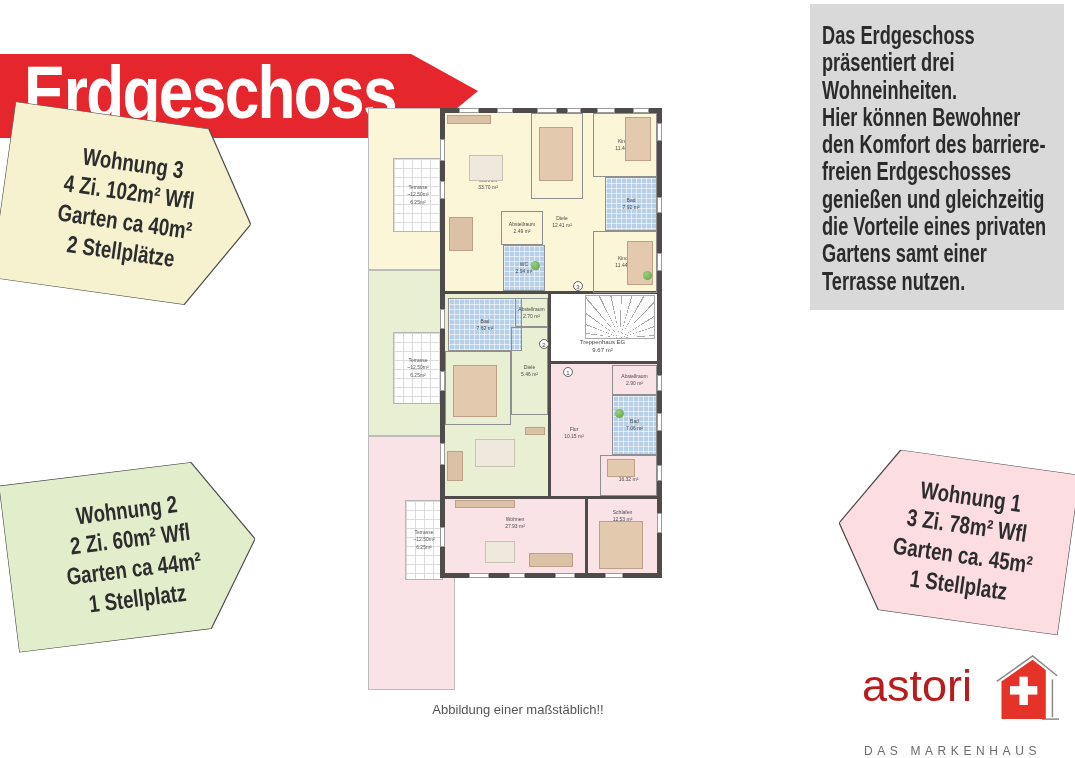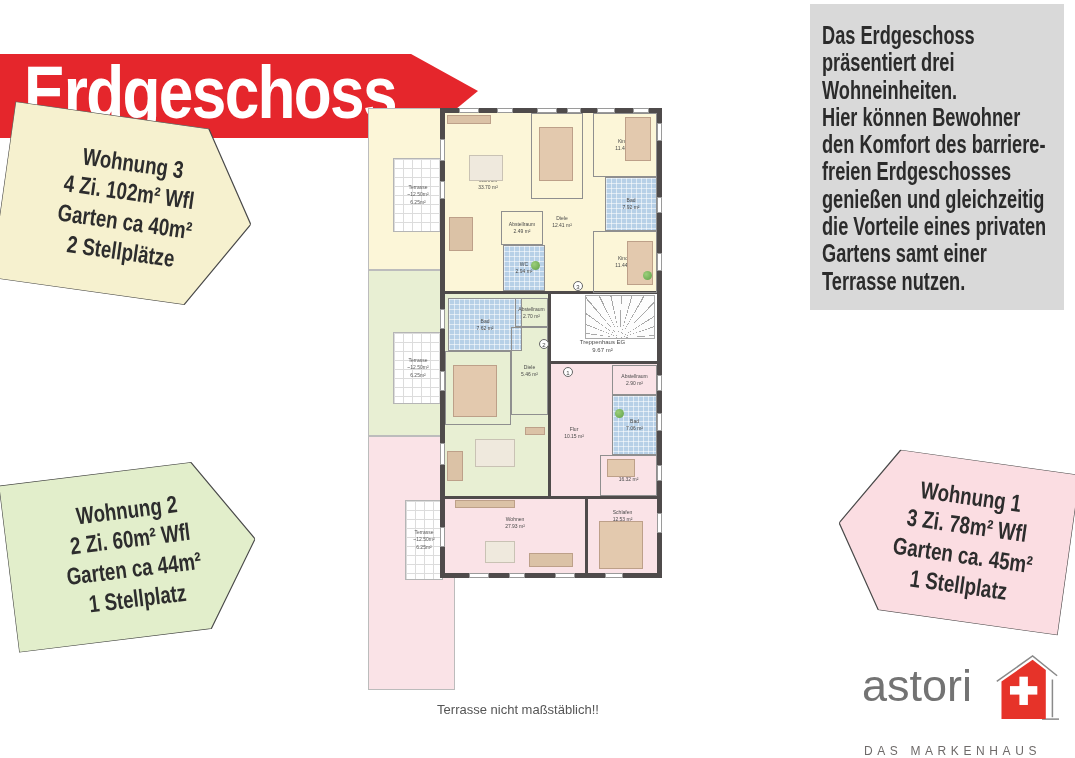--- a/index.html
+++ b/index.html
@@ -60,21 +60,21 @@
   .win{position:absolute;background:#fff;border:1px solid #9a9a9a;box-sizing:border-box;}
   .marker{position:absolute;width:10px;height:10px;border:1px solid #666;border-radius:50%;
           background:#fff;font-size:6px;line-height:10px;text-align:center;color:#444;box-sizing:border-box;}
   .stairfan{position:absolute;border:1px solid #aaa;box-sizing:border-box;
             background:repeating-conic-gradient(from 235deg at 50% 100%,#a8a8a8 0deg 1.5deg,#fdfdfd 1.5deg 14deg);}
   .caption{position:absolute;left:368px;top:702px;width:300px;text-align:center;
            font-size:13px;color:#555;}
 
   
   .logo{position:absolute;left:862px;top:652px;width:212px;height:92px;}
-  .logo-word{position:absolute;left:0;top:8px;font-size:45px;color:#737373;letter-spacing:0;}
+  .logo-word{position:absolute;left:0;top:8px;font-size:45px;color:#b91c1c;letter-spacing:0;}
   .logo-house{position:absolute;left:131px;top:0;width:66px;height:72px;}
   .logo-tagline{position:absolute;left:2px;top:64px;font-size:12px;letter-spacing:4.6px;
                 color:#6e6a69;white-space:nowrap;margin-top:28px;}
 </style>
 </head>
 <body>
 
 <div class="banner">
   <div class="banner-text">Erdgeschoss</div>
 </div>
@@ -292,21 +292,21 @@
     <div class="win" style="left:212px;top:300px;width:5px;height:18px;"></div>
     <div class="win" style="left:212px;top:352px;width:5px;height:16px;"></div>
     <div class="win" style="left:212px;top:400px;width:5px;height:20px;"></div>
     <div class="win" style="left:24px;top:460px;width:20px;height:5px;"></div>
     <div class="win" style="left:64px;top:460px;width:16px;height:5px;"></div>
     <div class="win" style="left:110px;top:460px;width:20px;height:5px;"></div>
     <div class="win" style="left:160px;top:460px;width:18px;height:5px;"></div>
   </div>
 </div>
 
-<div class="caption">Terrasse nicht maßstäblich!!</div>
+<div class="caption">Abbildung einer maßstäblich!!</div>
 
 <div class="logo">
   <div class="logo-word">astori</div>
   <svg class="logo-house" viewBox="0 0 70 74">
     <path d="M4,30 L42,3 L68,24" fill="none" stroke="#8a8a8a" stroke-width="1.6"></path>
     <path d="M63,28 L63,68" fill="none" stroke="#8a8a8a" stroke-width="1.6"></path>
     <path d="M52,70 L70,70" fill="none" stroke="#8a8a8a" stroke-width="1.6"></path>
     <polygon points="9,30 42,7 56,18 56,70 9,70" style="fill:var(--logo-red);"></polygon>
     <rect x="28" y="25" width="9" height="30" fill="#fff"></rect>
     <rect x="18" y="35" width="29" height="9" fill="#fff"></rect>

